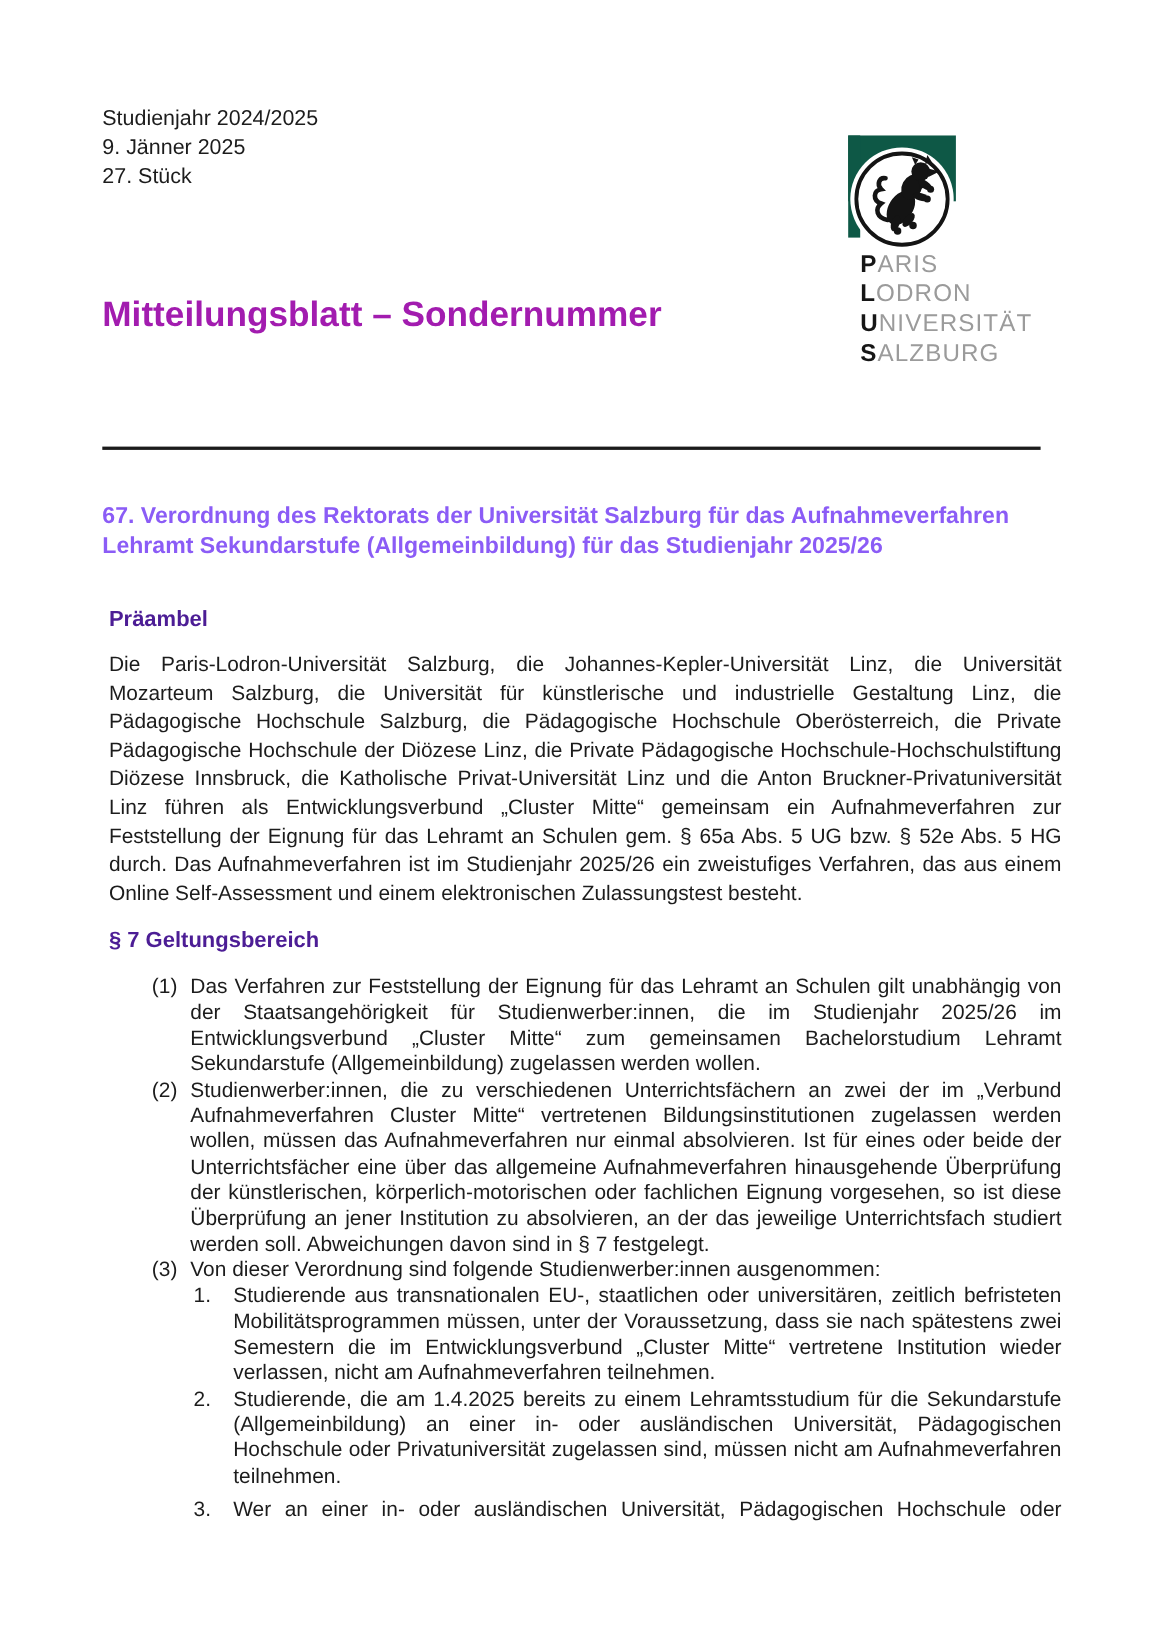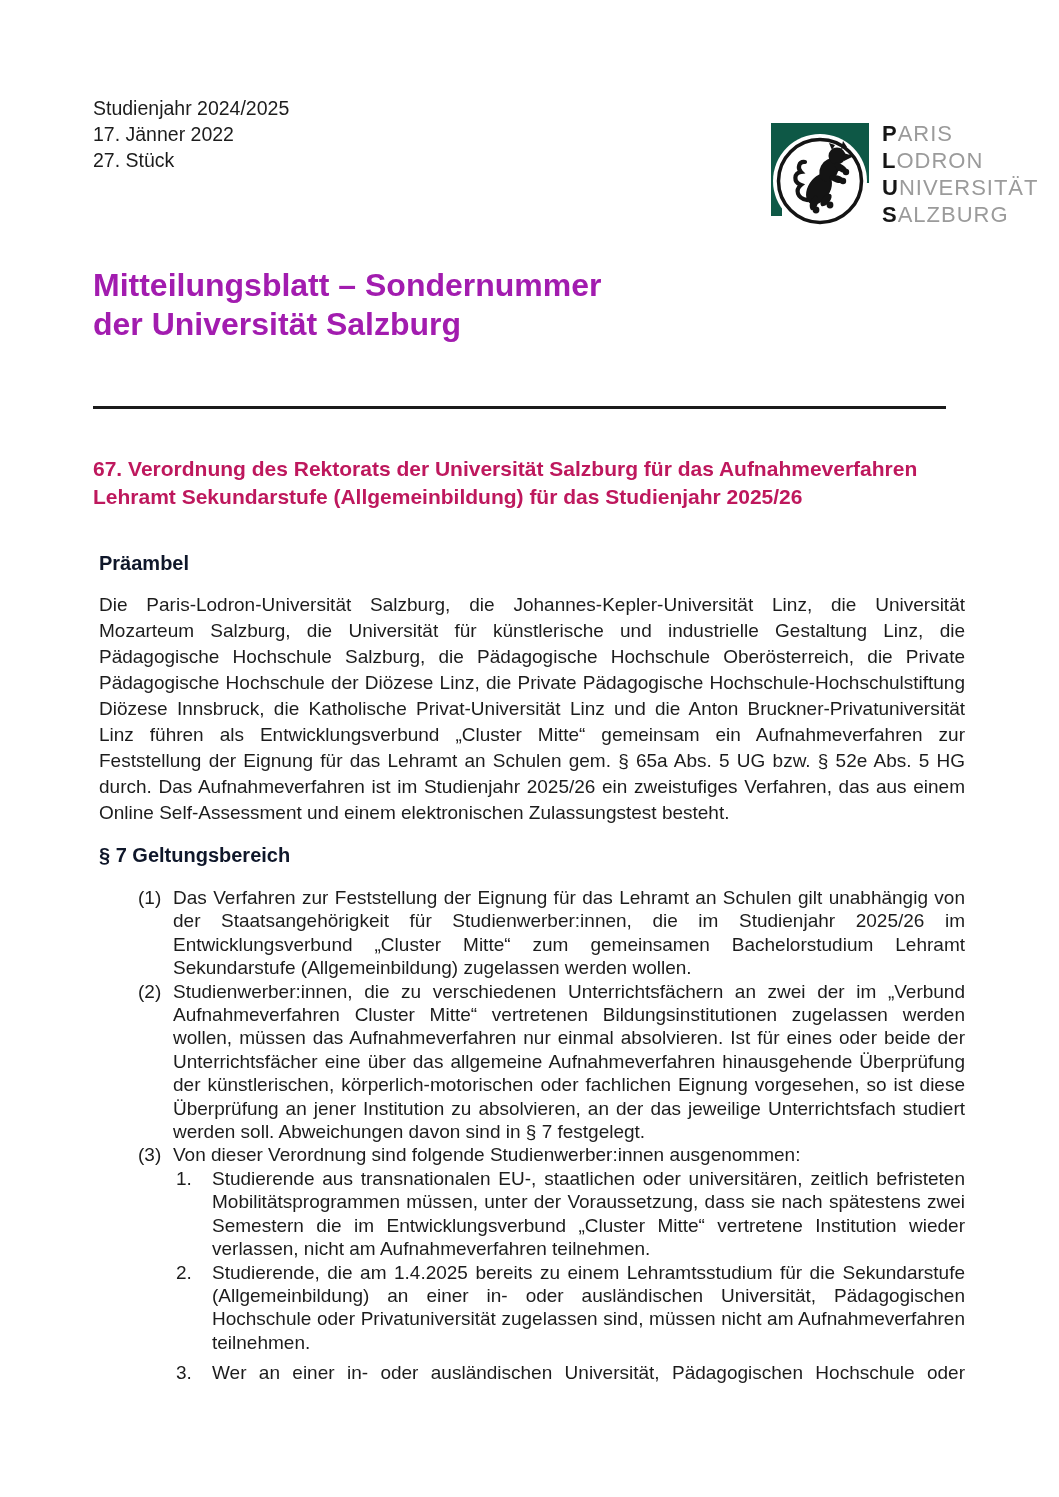--- a/index.html
+++ b/index.html
@@ -7,33 +7,33 @@
     position:relative;
     width:1059px;height:1497px;
     background:#ffffff;
     font-family:"Liberation Sans","DejaVu Sans",sans-serif;
     color:#1c1c1c;
     overflow:hidden;
   }
   
   .meta{position:absolute;left:93px;top:95px;font-size:19.5px;line-height:26px;}
   
-  .logo{position:absolute;left:771px;top:123px;display:flex;align-items:flex-start;}
+  .logo{position:absolute;left:771px;top:123px;display:flex;align-items:flex-start;flex-direction:column;}
   .seal{display:block;}
   .wordmark{margin-left:11px;margin-top:-3px;font-size:22px;line-height:27px;letter-spacing:1px;color:#9b9b9b;font-weight:400;}
   .wordmark .lead{color:#161616;font-weight:700;}
   
   .title{position:absolute;left:93px;top:266px;font-size:32px;line-height:39px;font-weight:700;color:#a21caf;}
   .title div{white-space:nowrap;}
   .rule{position:absolute;left:93px;top:406px;width:853px;height:3px;background:#1b1b1b;}
   
-  .ordinance{position:absolute;left:93px;top:455px;font-size:21px;line-height:27.5px;font-weight:700;color:#be185d;}
+  .ordinance{position:absolute;left:93px;top:455px;font-size:21px;line-height:27.5px;font-weight:700;color:#8b5cf6;}
   .ordinance div{white-space:nowrap;}
   
-  .h-small{position:absolute;left:99px;font-size:20px;font-weight:700;color:#0f172a;}
+  .h-small{position:absolute;left:99px;font-size:20px;font-weight:700;color:#4c1d95;}
   .h-praeambel{top:552px;}
   .h-s1{top:844px;}
   .preamble-body{
     position:absolute;left:99px;top:592px;width:866px;
     font-size:19px;line-height:26px;text-align:justify;
   }
   
   .list{position:absolute;left:99px;top:886px;width:866px;font-size:19px;line-height:23.4px;}
   .item{display:flex;margin-left:39px;}
   .item>.marker{flex:none;width:35px;}
@@ -44,21 +44,21 @@
   .gap-before{margin-top:7px;}
   .justify-last{text-align-last:justify;}
 </style>
 </head>
 <body>
 
 <div class="page">
 
   <div class="meta">
     <div>Studienjahr 2024/2025</div>
-    <div>17. Jänner 2022</div>
+    <div>9. Jänner 2025</div>
     <div>27. Stück</div>
   </div>
 
   <div class="logo">
     <svg class="seal" width="100" height="106" viewBox="0 0 100 106" aria-hidden="true">
       <rect x="0" y="0" width="98" height="60" fill="#0E5846"></rect>
       <rect x="0" y="0" width="11" height="93" fill="#0E5846"></rect>
       <circle cx="49" cy="58" r="47" fill="#ffffff"></circle>
       <circle cx="49" cy="58" r="41.5" fill="#ffffff" stroke="#141414" stroke-width="3.5"></circle>
       <g fill="#141414">
@@ -83,21 +83,20 @@
     <div class="wordmark">
       <div><span class="lead">P</span><span>ARIS</span></div>
       <div><span class="lead">L</span><span>ODRON</span></div>
       <div><span class="lead">U</span><span>NIVERSITÄT</span></div>
       <div><span class="lead">S</span><span>ALZBURG</span></div>
     </div>
   </div>
 
   <div class="title">
     <div>Mitteilungsblatt – Sondernummer</div>
-    <div>der Universität Salzburg</div>
   </div>
 
   <div class="rule"></div>
 
   <div class="ordinance">
     <div>67. Verordnung des Rektorats der Universität Salzburg für das Aufnahmeverfahren</div>
     <div>Lehramt Sekundarstufe (Allgemeinbildung) für das Studienjahr 2025/26</div>
   </div>
 
   <div class="h-small h-praeambel">Präambel</div>

